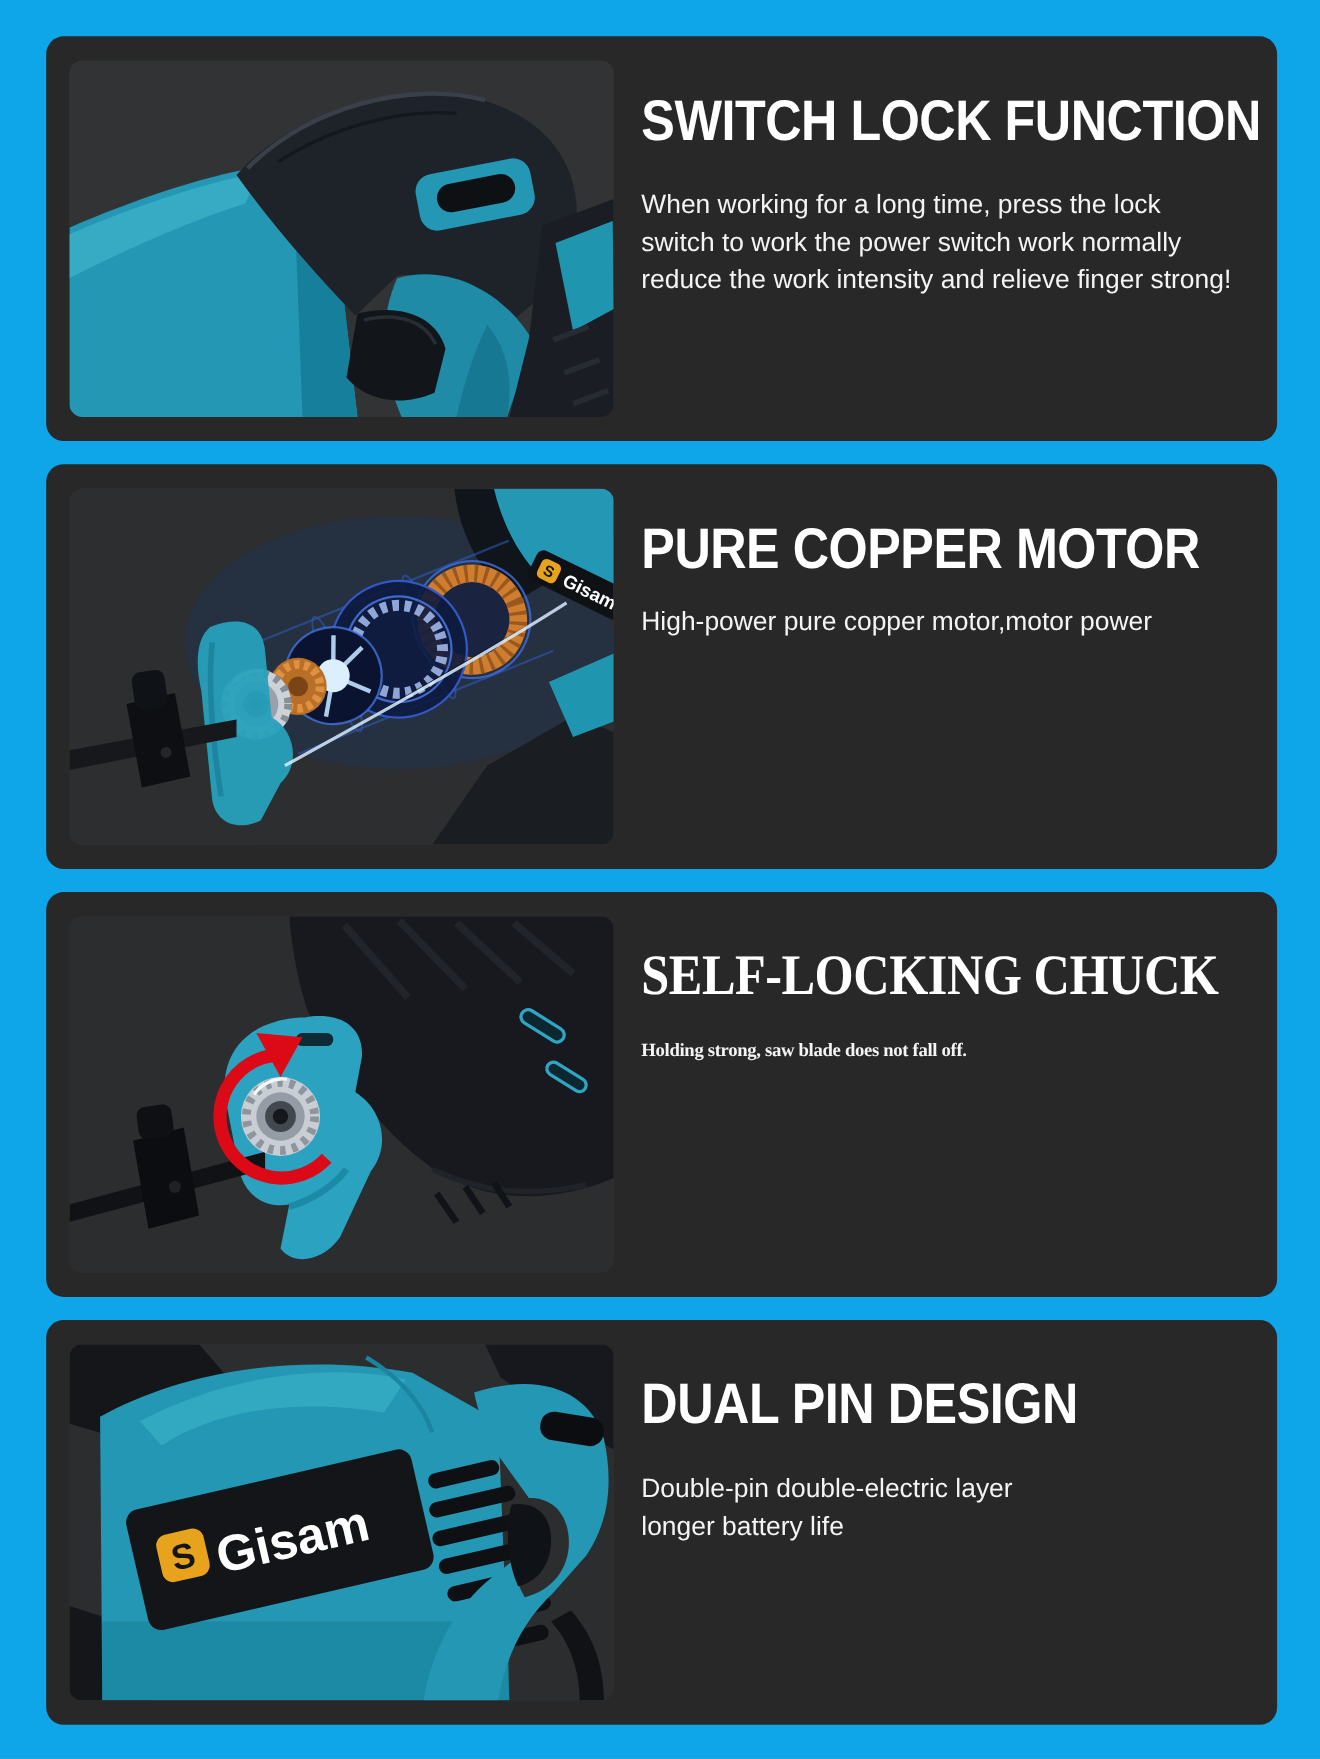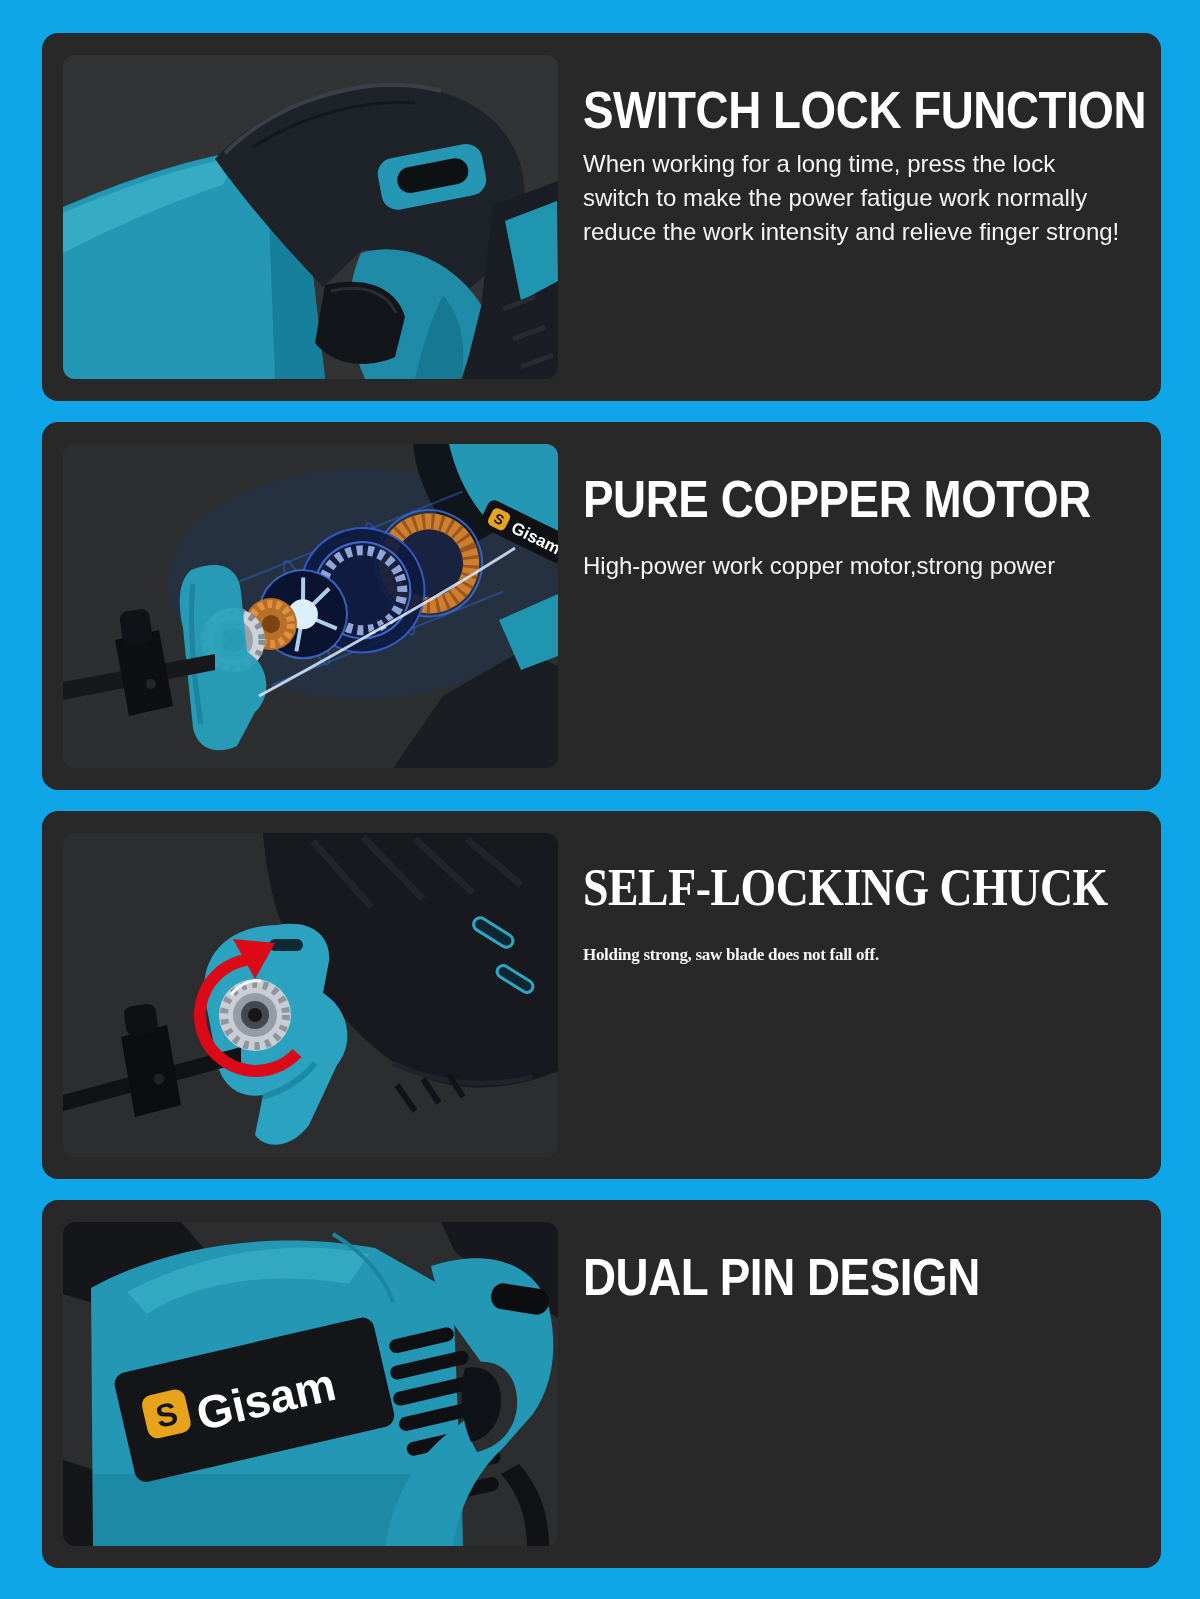--- a/index.html
+++ b/index.html
@@ -17,21 +17,21 @@
     position:absolute; left:21px; top:22px; width:495px; height:324px;
     border-radius:12px; overflow:hidden; background:#313233;
   }
   .photo svg { display:block; }
   .text { position:absolute; left:541px; top:50px; width:575px; color:#ffffff; }
   .title {
     font-weight:bold; font-size:52px; line-height:1.05; letter-spacing:-0.5px;
     white-space:nowrap; transform:scaleX(0.88); transform-origin:left top;
     color:#ffffff;
   }
-  .desc { margin-top:9px; font-size:24px; line-height:34px; color:#f4f4f4; }
+  .desc { margin-top:32px; font-size:24px; line-height:34px; color:#f4f4f4; }
   .desc div { white-space:nowrap; }
   .desc-bold { font-weight:bold; font-size:17px; letter-spacing:-0.3px; }
   .desc-tight { margin-top:22px; }
 </style>
 </head>
 <body>
 
 <div class="canvas">
 
   <section class="panel p1">
@@ -60,21 +60,21 @@
 
         <path d="M430,150 L495,126 L495,324 L400,324 L418,252 Z" fill="#1a1e24"></path>
         <path d="M442,166 L494,146 L495,226 L458,246 Z" fill="#2095af"></path>
         <path d="M440,254 L472,242 M450,284 L482,272 M458,312 L490,300" stroke="#272c33" stroke-width="5"></path>
       </svg>
     </div>
     <div class="text">
       <div class="title">SWITCH LOCK FUNCTION</div>
       <div class="desc">
         <div>When working for a long time, press the lock</div>
-        <div>switch to make the power fatigue work normally</div>
+        <div>switch to work the power switch work normally</div>
         <div>reduce the work intensity and relieve finger strong!</div>
       </div>
     </div>
   </section>
 
   <section class="panel p2">
     <div class="photo">
       <svg width="495" height="324" viewBox="0 0 495 324">
         <rect width="495" height="324" fill="#2d2e30"></rect>
         <ellipse cx="300" cy="140" rx="195" ry="115" fill="#16335e" opacity="0.35"></ellipse>
@@ -133,21 +133,21 @@
           <rect width="96" height="30" rx="7" fill="#0f1115"></rect>
           <rect x="7" y="6" width="19" height="19" rx="5" fill="#e8a31d"></rect>
           <text x="16.5" y="20.5" font-size="14" font-weight="bold" fill="#14161a" text-anchor="middle" font-family="Liberation Sans, sans-serif">S</text>
           <text x="32" y="22" font-size="17" font-weight="bold" fill="#ffffff" font-family="Liberation Sans, sans-serif">Gisam</text>
         </g>
       </svg>
     </div>
     <div class="text">
       <div class="title">PURE COPPER MOTOR</div>
       <div class="desc desc-tight">
-        <div>High-power work copper motor,strong power</div>
+        <div>High-power pure copper motor,motor power</div>
       </div>
     </div>
   </section>
 
   <section class="panel p3">
     <div class="photo">
       <svg width="495" height="324" viewBox="0 0 495 324">
         <rect width="495" height="324" fill="#2c2d2f"></rect>
 
         <path d="M200,0 L495,0 L495,238 C428,266 368,256 326,226 C282,194 240,138 216,84 C208,60 202,28 200,0 Z" fill="#17191e"></path>
@@ -227,16 +227,20 @@
 
         <path d="M368,44 C430,24 474,44 486,86 C494,122 492,160 470,192 L440,226 C412,252 396,286 390,324 L322,324 C330,276 352,238 384,212 L412,190 C426,176 428,156 418,140 L392,104 C380,84 372,64 368,44 Z" fill="#2397b3"></path>
         <path d="M404,142 C432,134 452,148 454,176 C456,202 440,224 414,230 C400,206 396,170 404,142 Z" fill="#2c2d2f"></path>
         <path d="M402,146 C424,142 438,156 438,178 C438,200 426,216 408,220 C398,198 396,168 402,146 Z" fill="#0f1216"></path>
         <rect x="428" y="64" width="58" height="26" rx="12" fill="#0b0d10" transform="rotate(9 457 77)"></rect>
         <path d="M438,252 C456,272 464,298 464,324 L486,324 C486,292 476,264 456,242 Z" fill="#101215"></path>
       </svg>
     </div>
     <div class="text">
       <div class="title">DUAL PIN DESIGN</div>
+      <div class="desc">
+        <div>Double-pin double-electric layer</div>
+        <div>longer battery life</div>
+      </div>
     </div>
   </section>
 
 </div>
 
 </body></html>

